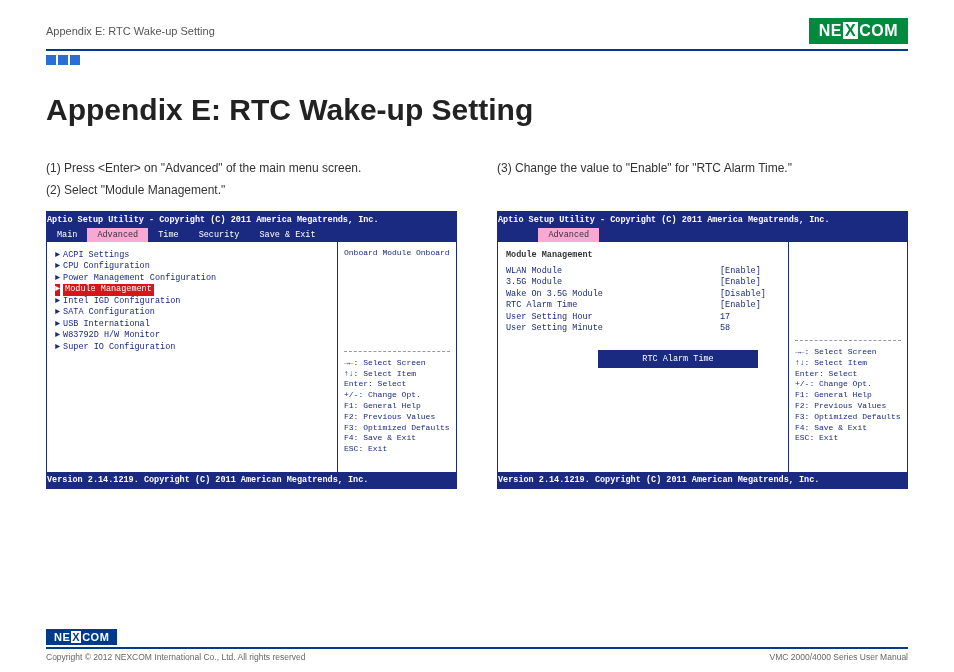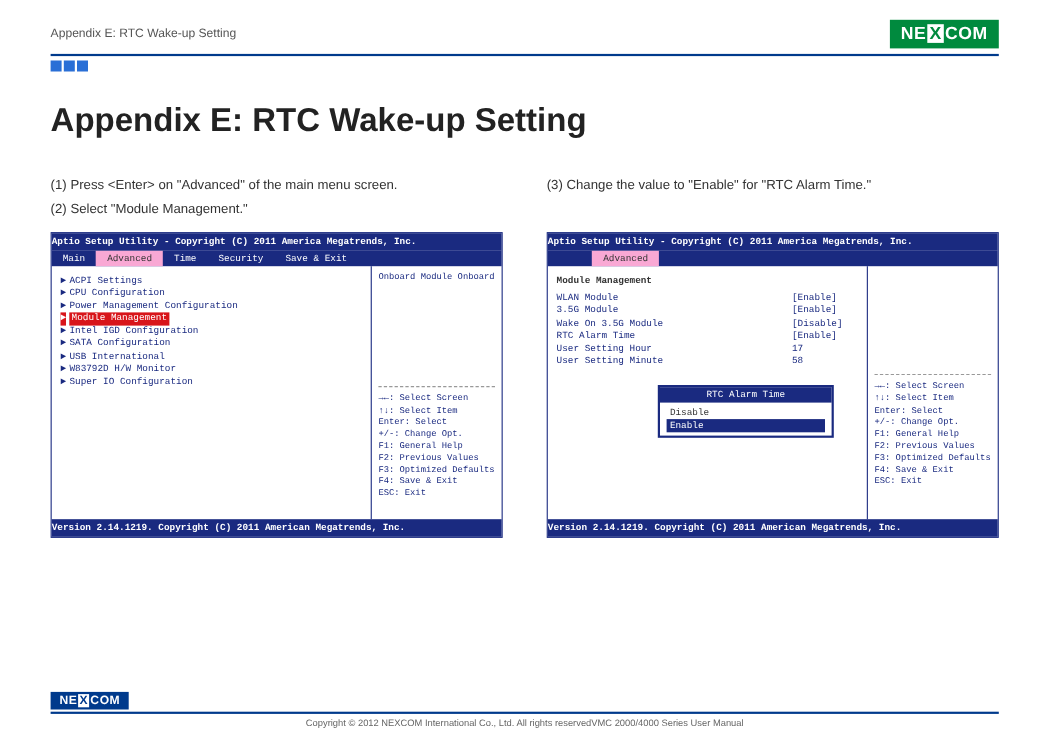--- a/index.html
+++ b/index.html
@@ -34,21 +34,21 @@
   .section-title{color:#333;font-weight:bold;margin-bottom:6px}
   .popup{position:absolute;left:100px;top:108px;width:160px;border:2px solid #1a2a80;background:#fff}
   .popup-t{background:#1a2a80;color:#fff;text-align:center;padding:2px 0;font-size:8.5px}
   .popup-body{padding:3px 6px}
   .popup-opt{color:#333;padding:1px 3px;font-size:8.5px}
   .popup-sel{background:#1a2a80;color:#fff}
   .ftr{position:absolute;bottom:10px;left:46px;right:46px}
   .ftr-rule{height:2px;background:#003a8c;margin-bottom:3px}
   .ftr-logo{background:#003a8c;color:#fff;font-weight:bold;font-size:11px;padding:2px 8px;letter-spacing:.5px;display:inline-block;margin-bottom:2px}
   .ftr-logo .x{background:#fff;color:#003a8c;padding:0 1px;margin:0 1px}
-  .ftr-row2{display:flex;justify-content:center;font-size:8.5px;color:#666;margin-top:1px}
+  .ftr-row2{display:flex;justify-content:space-between;font-size:8.5px;color:#666;margin-top:1px}
   .pgnum{text-align:center;flex:1}
 </style>
 </head>
 <body>
 
 <div class="page">
   <div class="hdr">
     <div class="hdr-left">Appendix E: RTC Wake-up Setting</div>
     <div class="logo">
       <span>NE</span><span class="x">X</span><span>COM</span>
@@ -169,24 +169,20 @@
                 <span class="lab">User Setting Hour</span>
                 <span class="val">17</span>
               </div>
             <div class="row">
                 <span class="lab">User Setting Minute</span>
                 <span class="val">58</span>
               </div>
 
             <div class="popup">
               <div class="popup-t">RTC Alarm Time</div>
-              <div class="popup-body">
-                <div class="popup-opt">Disable</div>
-                <div class="popup-opt popup-sel">Enable</div>
-              </div>
             </div>
           </div>
           <div class="bios-side">
             <div class="side-help">
               <div>→←: Select Screen</div>
                 <div>↑↓: Select Item</div>
               <div>Enter: Select</div>
                 <div>+/-: Change Opt.</div>
               <div>F1: General Help</div>
                 <div>F2: Previous Values</div>

